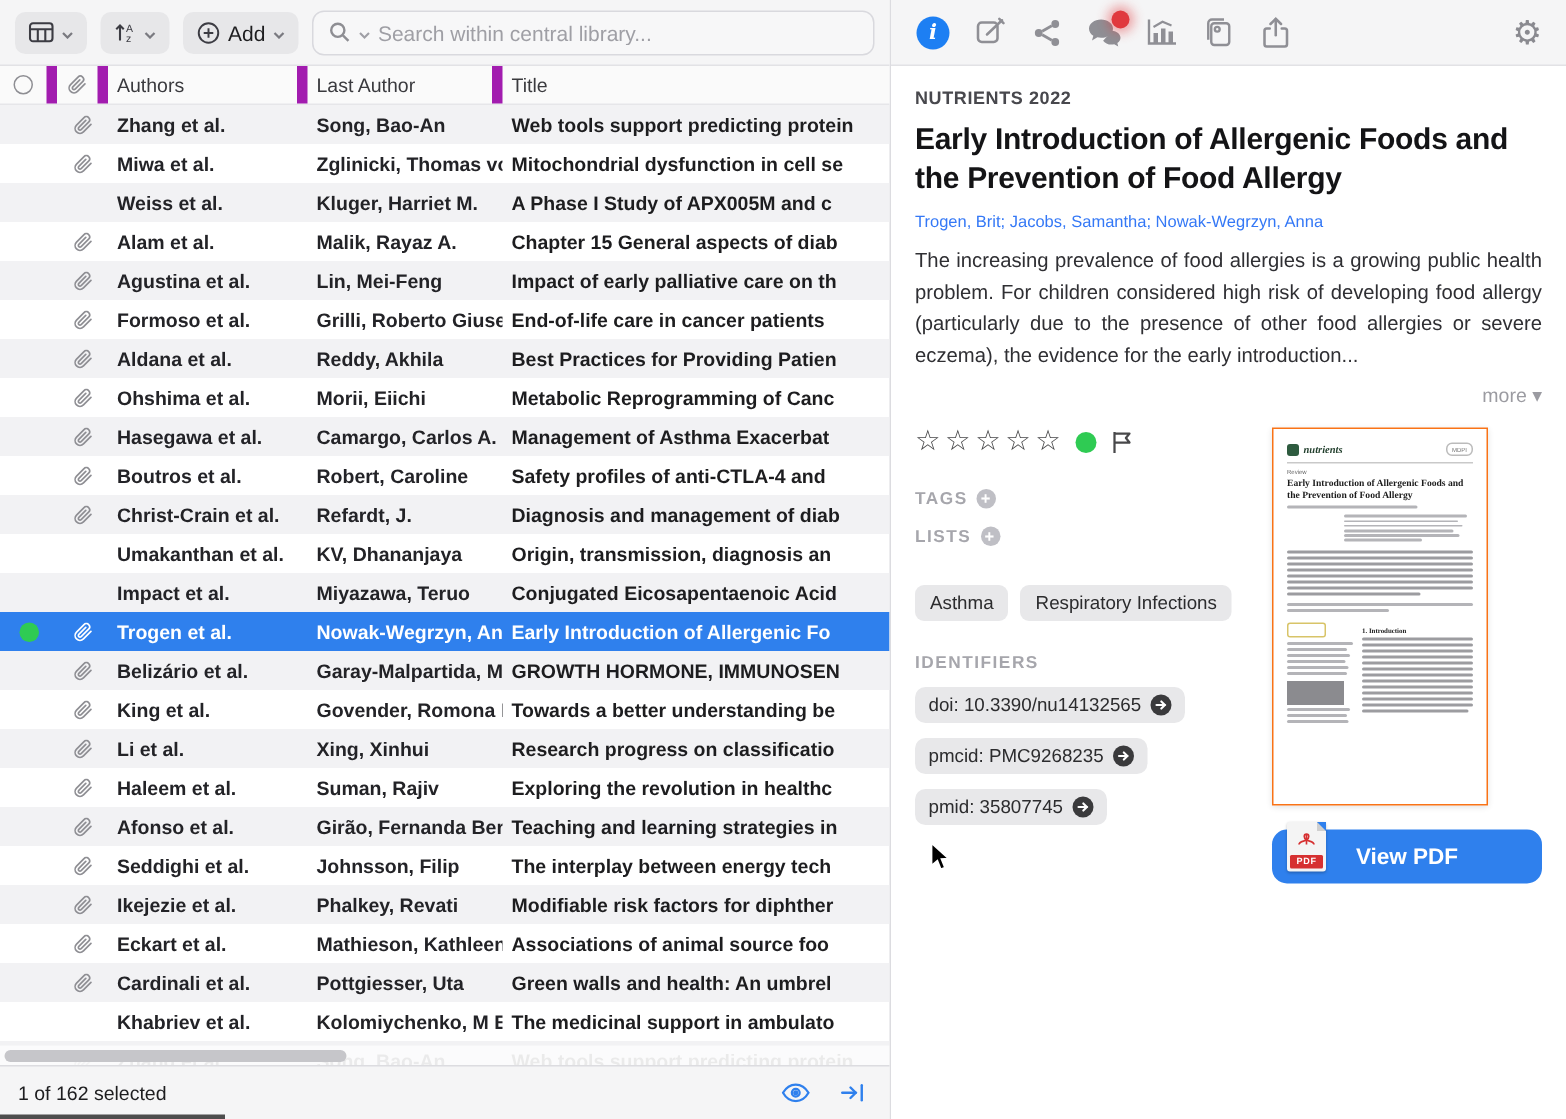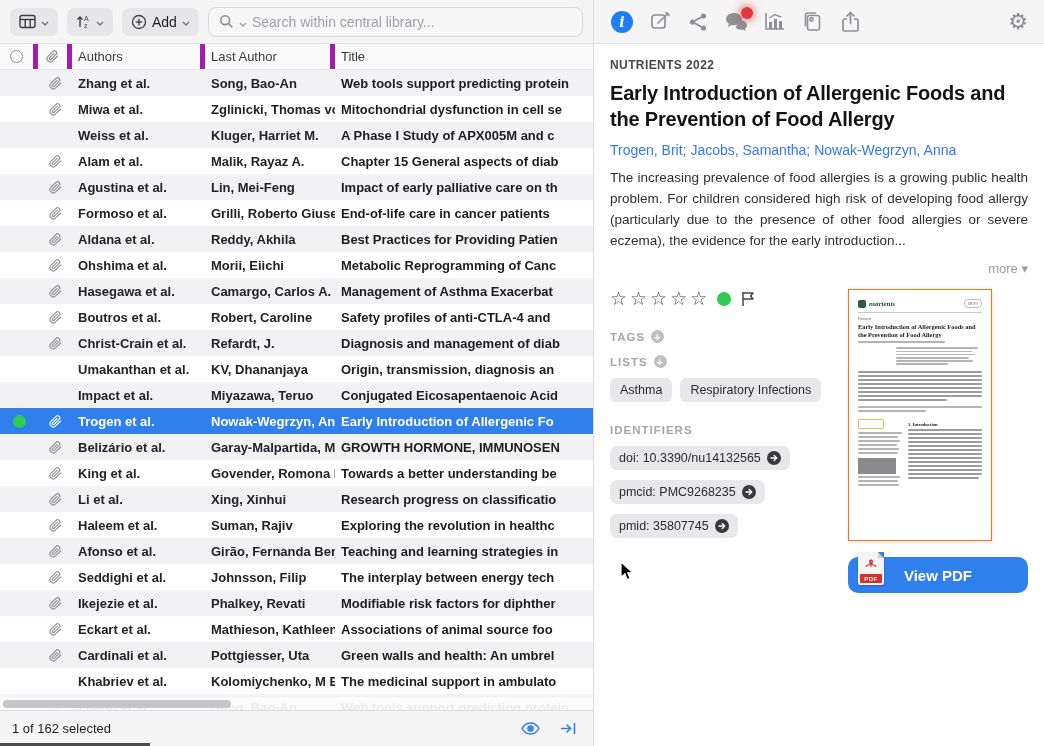--- a/index.html
+++ b/index.html
@@ -11,21 +11,21 @@
   .left { width:594px; display:flex; flex-direction:column; border-right:1px solid #dcdce0; background:#fff; }
   .toolbar { height:44px; background:#f5f5f6; display:flex; align-items:center; gap:9px; padding:0 10px; border-bottom:1px solid #e2e2e5; flex:none; }
   .tbtn { height:28px; background:#e7e7e9; border:none; border-radius:7px; display:flex; align-items:center; gap:5px; padding:0 9px; cursor:pointer; color:#3c3c43; }
   .chev { color:#85858b; }
   .add-label { font-size:14px; font-weight:400; color:#1d1d1f; }
   .searchbox { flex:1; height:30px; background:#f7f7f8; border:1px solid #d9d9de; border-radius:8px; display:flex; align-items:center; gap:5px; padding:0 10px; }
   .searchbox input { border:none; outline:none; background:transparent; flex:1; font-size:14px; font-family:"Liberation Sans",sans-serif; color:#1d1d1f; }
   .searchbox input::placeholder { color:#9f9fa5; }
 
   .thead { height:26px; display:flex; align-items:center; background:#fafafa; border-bottom:1px solid #e6e6e9; font-size:13px; color:#3a3a3e; flex:none; }
-  .thead .hc { height:100%; display:flex; align-items:center; border-right:5px solid #a21caf; padding-left:6px; }
+  .thead .hc { height:100%; display:flex; align-items:center; border-right:7px solid #a21caf; padding-left:6px; }
   .thead .hc:last-child { border-right:none; }
   .c-select { width:38px; flex:none; justify-content:center; padding-left:0 !important; }
   .c-clip { width:34px; flex:none; justify-content:center; padding-left:0 !important; }
   .c-auth { width:133px; flex:none; }
   .c-last { width:130px; flex:none; }
   .c-title { flex:1; overflow:hidden; }
   .sel-circle { width:13px; height:13px; border:1.5px solid #8e8e93; border-radius:50%; }
 
   .tbody { flex:1; overflow:hidden; position:relative; }
   .trow { height:26px; display:flex; align-items:center; font-size:13px; }
@@ -54,40 +54,40 @@
   .right { flex:1; display:flex; flex-direction:column; background:#fff; }
   .rtoolbar { height:44px; background:#f5f5f6; border-bottom:1px solid #e2e2e5; display:flex; align-items:center; padding:0 16px; gap:14px; flex:none; }
   .ricon { width:24px; height:24px; display:flex; align-items:center; justify-content:center; color:#8f8f95; position:relative; cursor:pointer; }
   .info-circle { width:22px; height:22px; border-radius:50%; background:#1d7ff3; color:#fff; font-family:"DejaVu Serif",serif; font-style:italic; font-weight:700; font-size:14px; display:flex; align-items:center; justify-content:center; }
   .badge { position:absolute; top:-3px; right:-5px; width:12px; height:12px; border-radius:50%; background:#e0393e; box-shadow:0 0 7px 3px rgba(224,57,62,.45); }
   .gear { margin-left:auto; font-size:22px; color:#8a8a90; cursor:pointer; line-height:1; }
 
   .rcontent { flex:1; padding:14px 16px 0 16px; overflow:hidden; position:relative; }
   .journal-line { font-size:12px; font-weight:700; letter-spacing:.4px; color:#48484d; }
   .paper-title { font-size:20px; font-weight:700; color:#141416; line-height:1.32; margin-top:8px; letter-spacing:-.2px; }
-  .paper-authors { margin-top:9px; font-size:14px; color:#3478f6; cursor:pointer; }
+  .paper-authors { margin-top:9px; font-size:11px; color:#3478f6; cursor:pointer; }
   .abstract { margin-top:10px; font-size:13.5px; line-height:1.55; color:#2f2f33; text-align:justify; }
   .more-row { text-align:right; margin-top:8px; }
   .more-link { font-size:13px; color:#9b9ba1; cursor:pointer; }
 
   .detail-cols { display:flex; margin-top:12px; }
   .dleft { flex:1; padding-right:10px; }
   .dright { width:180px; flex:none; }
 
   .rating-row { display:flex; align-items:center; gap:4px; }
   .star { font-size:19px; color:#48484a; line-height:1; cursor:pointer; }
   .read-dot { width:14px; height:14px; border-radius:50%; background:#2fcb53; margin-left:6px; cursor:pointer; }
   .flag { margin-left:6px; display:flex; cursor:pointer; }
 
   .sec-label { display:flex; align-items:center; gap:6px; font-size:11.5px; font-weight:700; letter-spacing:1px; color:#a6a6ac; }
   .tags-label { margin-top:22px; }
   .lists-label { margin-top:12px; }
   .ids-label { margin-top:22px; }
   .plus-circ { width:13px; height:13px; border-radius:50%; background:#bfbfc5; color:#fff; font-size:11px; font-weight:700; display:flex; align-items:center; justify-content:center; line-height:0; cursor:pointer; }
-  .pill-row { margin-top:10px; display:flex; gap:8px; flex-wrap:wrap;align-items:center; }
+  .pill-row { margin-top:26px; display:flex; gap:8px; flex-wrap:wrap;align-items:center; }
   .pill { background:#e8e8ea; border-radius:6px; padding:5px 10px; font-size:12.5px; color:#2c2c2e; cursor:pointer; }
   .id-pill { display:inline-flex; align-items:center; gap:6px; background:#e8e8ea; border-radius:7px; padding:5px 9px; font-size:12.5px; color:#2c2c2e; margin-top:10px; cursor:pointer; }
   .id-wrap { display:block; }
   .goarrow { width:14px; height:14px; border-radius:50%; background:#3a3a3c; display:flex; align-items:center; justify-content:center; }
 
   
   .thumb { width:144px; height:252px; background:#fff; border:1px solid #f97316; box-shadow:0 1px 4px rgba(0,0,0,.12); padding:9px 9px 6px 9px; overflow:hidden; cursor:pointer; }
   .t-head { display:flex; align-items:center; }
   .t-logo { width:8px; height:8px; background:#2e5b3f; border-radius:2px; margin-right:3px; }
   .t-journal { font-family:"Liberation Serif",serif; font-style:italic; font-weight:700; font-size:7px; color:#23402e; }

